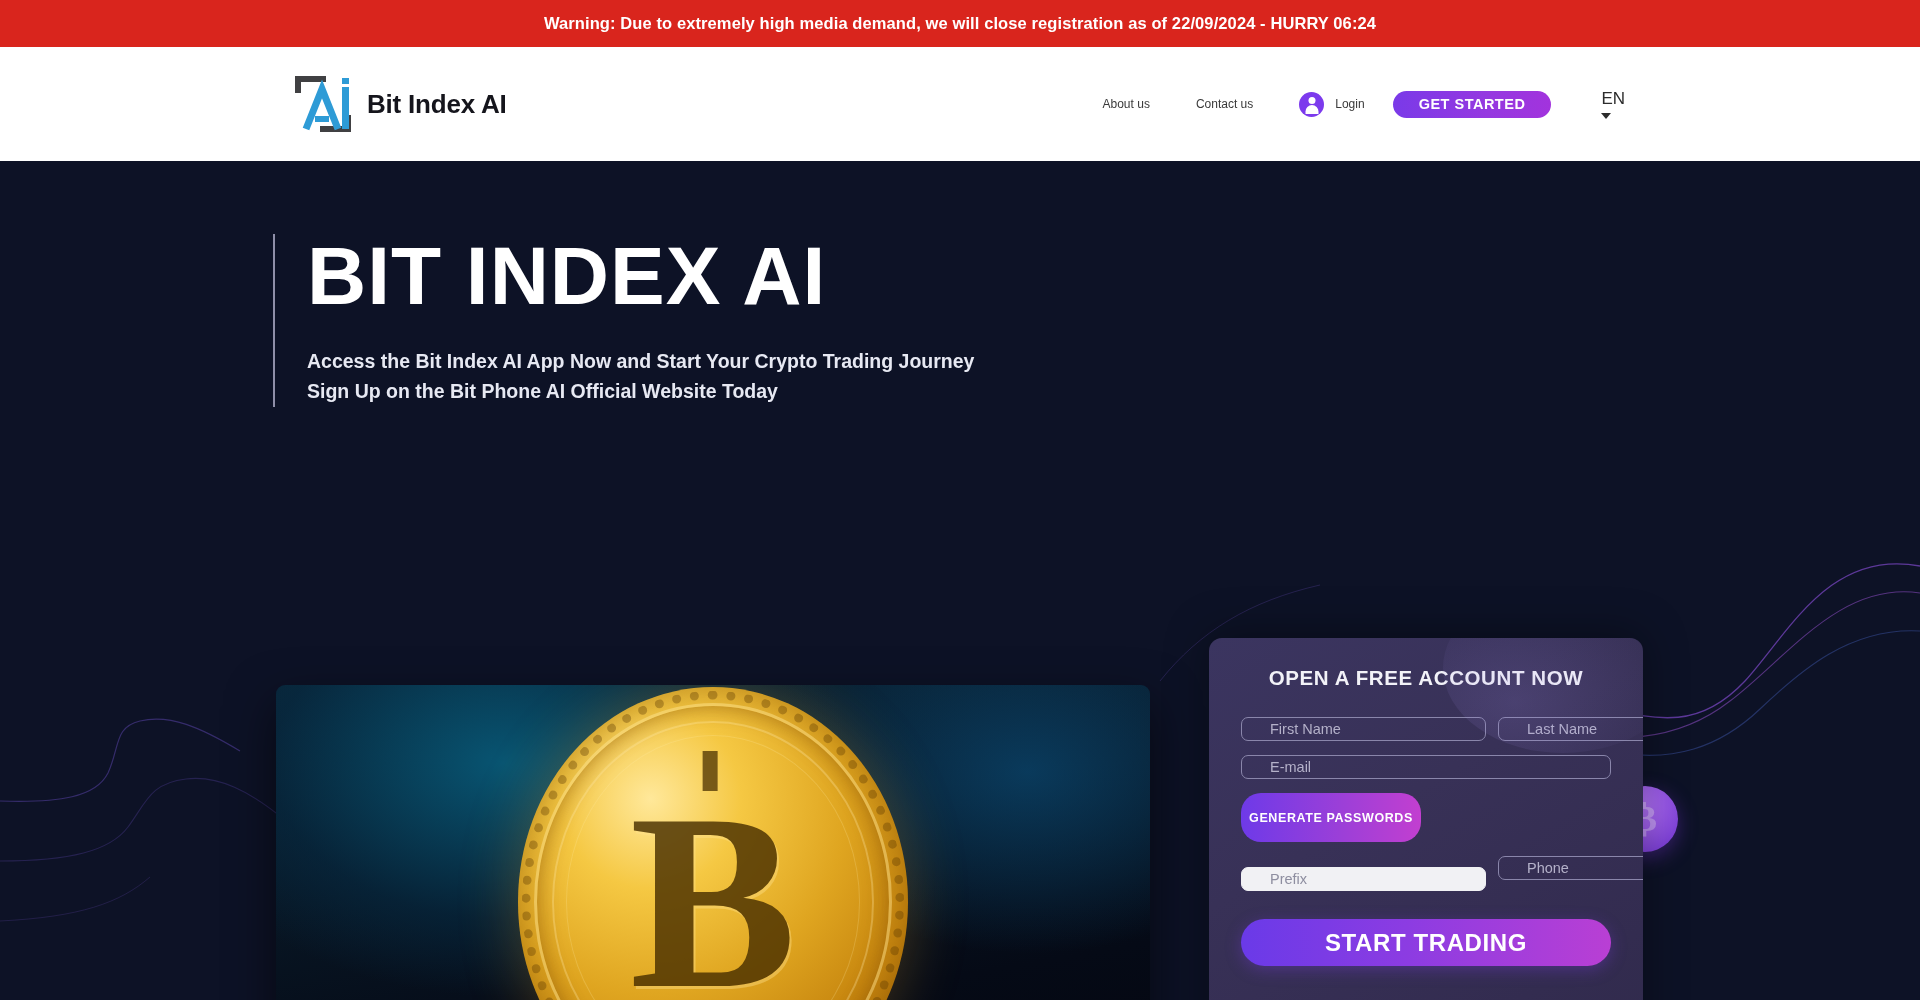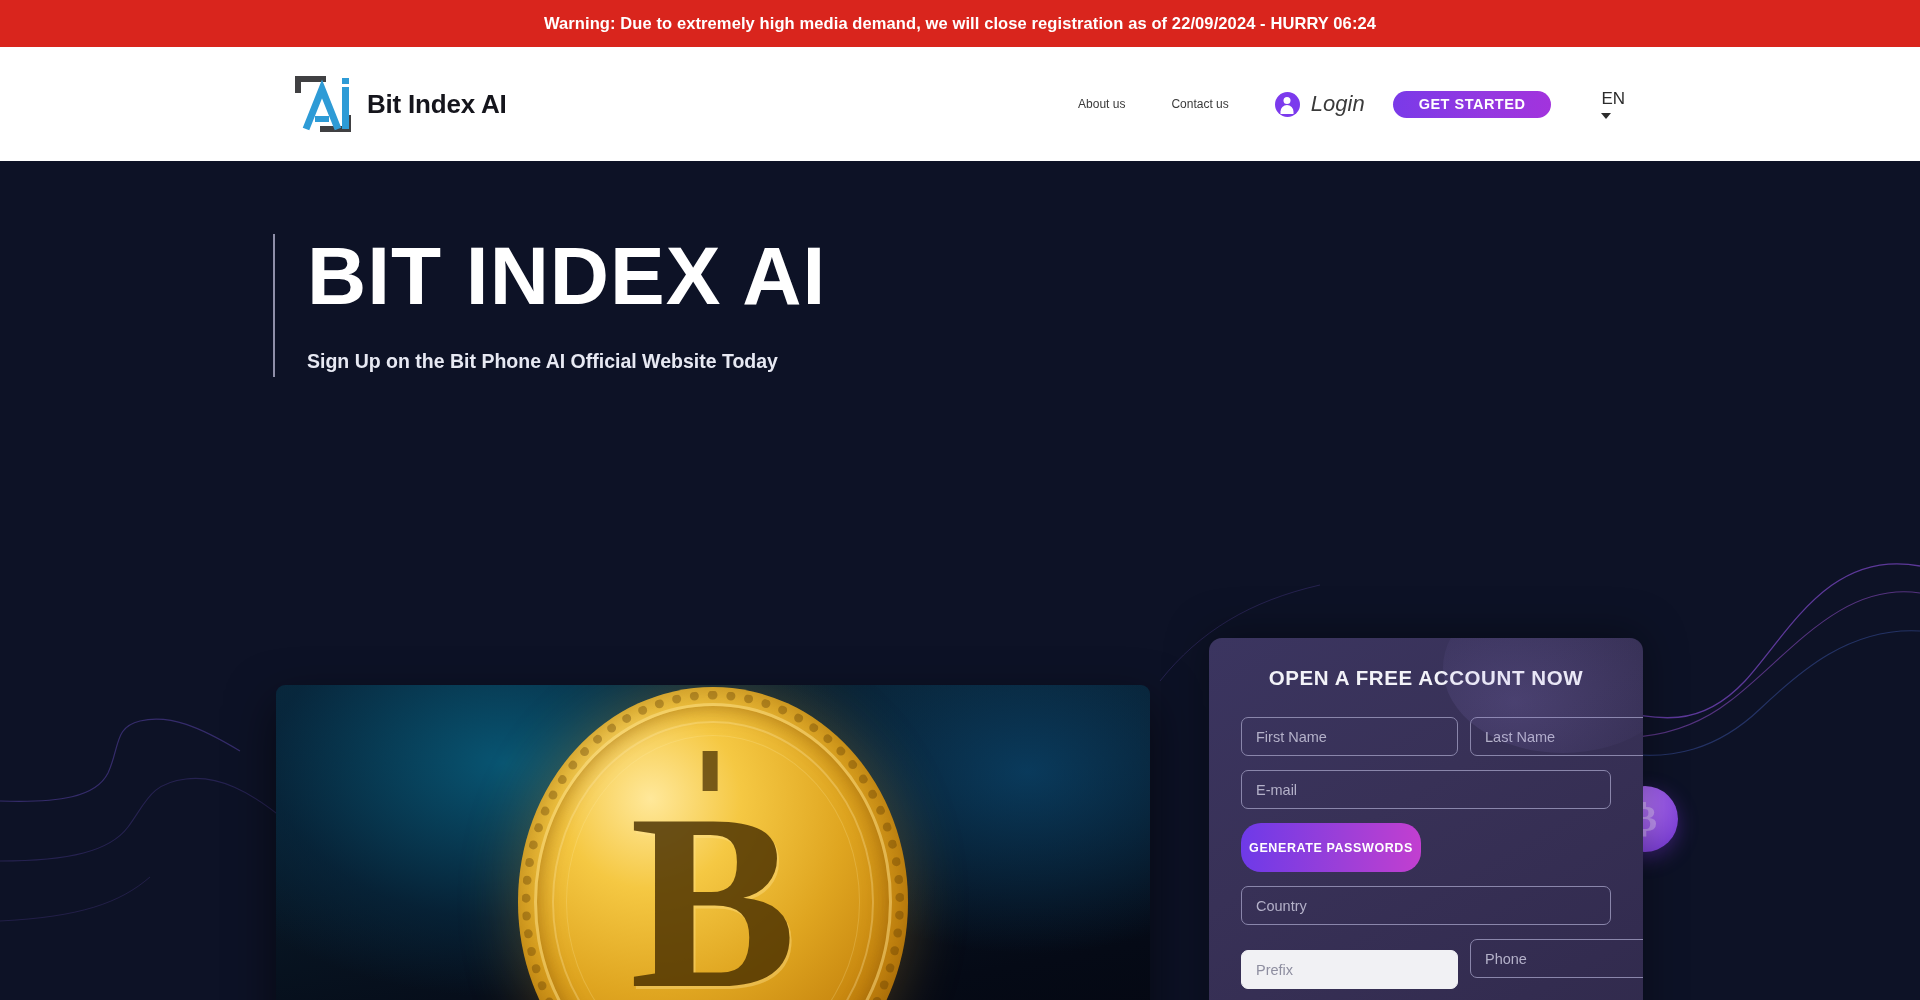--- a/index.html
+++ b/index.html
@@ -45,21 +45,21 @@
   .avatar-ic::before {
     content: ""; position: absolute; left: 50%; top: 5px;
     transform: translateX(-50%);
     width: 7px; height: 7px; border-radius: 50%; background: #fff;
   }
   .avatar-ic::after {
     content: ""; position: absolute; left: 50%; top: 13.5px;
     transform: translateX(-50%);
     width: 13px; height: 9px; border-radius: 7px 7px 0 0; background: #fff;
   }
-  .login-text { color: #3a3a3a; font-size: 22px; font-style: italic; }
+  .login-text { color: #3a3a3a; font-size: 12px; }
   .cta-btn {
     background: linear-gradient(90deg, #7a3ae8 0%, #9538e0 60%, #a233dd 100%);
     color: #fff; border: none; border-radius: 24px;
     padding: 0 26px; height: 27px;
     font-size: 14.5px; font-weight: bold; letter-spacing: .5px;
     cursor: pointer; white-space: nowrap;
   }
   .lang {
     margin-left: 50px; color: #2c2c2c; font-size: 17px;
     display: flex; gap: 4px; cursor: pointer; flex-direction: column;
@@ -142,26 +142,26 @@
     background: radial-gradient(ellipse at 30% 70%, rgba(160,140,230,.17), rgba(160,140,230,0) 65%);
     pointer-events: none;
   }
   .signup-title {
     text-align: center; color: #f2f2f8;
     font-size: 20.5px; font-weight: bold; letter-spacing: .6px;
     margin-bottom: 27px;
   }
   .row { display: flex; gap: 12px; margin-bottom: 14px; }
   .fld {
-    flex: 1; height: 39px;
+    flex: 1; height: 24px;
     background: transparent;
     border: 1px solid #8a86ab;
     border-radius: 7px;
     color: #e4e2f0; font-size: 14.5px;
-    padding: 0 14px;
+    padding: 0 28px;
     font-family: "Liberation Sans", sans-serif;
     outline: none;
   }
   .fld::placeholder { color: #b4b1c9; }
   .fld.filled { background: #f1f1f4; border-color: #f1f1f4; }
   .fld.filled::placeholder { color: #8e8ea0; }
   .fld.prefix { flex: 0 0 120px; margin-top: 11px; }
   .btn-gen {
     flex: 0 0 180px; height: 49px; border: none; border-radius: 20px;
     background: linear-gradient(90deg, #6e3ae8 0%, #9b3fd8 55%, #c23fd0 100%);
@@ -254,20 +254,21 @@
       <path d="M0 640 C60 642 96 636 108 612 C120 586 114 566 140 560 C170 553 200 566 240 590" fill="none" stroke="#4b3a90" stroke-width="1.2" opacity=".65"></path>
       <path d="M0 700 C70 700 110 690 128 666 C146 642 150 622 186 618 C218 614 250 630 286 660" fill="none" stroke="#3b2f72" stroke-width="1.1" opacity=".55"></path>
       <path d="M0 760 C80 756 120 742 150 716" fill="none" stroke="#3b2f72" stroke-width="1" opacity=".45"></path>
       <path d="M1160 520 C1200 470 1250 440 1320 424" fill="none" stroke="#4a3a8c" stroke-width="1" opacity=".4"></path>
     </svg>
 
     <div class="hero-inner">
       <div class="title-block">
         <div class="hero-title">BIT INDEX AI</div>
         <div class="hero-sub">
+          <span>Access the Bit Index AI App Now and Start Your Crypto Trading Journey</span>
           <span>Sign Up on the Bit Phone AI Official Website Today</span>
         </div>
       </div>
     </div>
 
     <div class="coin-card">
       <div class="coin">
         <div class="coin-ring-text"></div>
         <div class="coin-rim"></div>
         <div class="coin-rim2"></div>
@@ -290,23 +291,20 @@
       </div>
 
       <div class="row">
         <input class="fld" type="email" placeholder="E-mail" style="">
       </div>
 
       <div class="row">
         <button class="btn-gen">GENERATE PASSWORDS</button>
       </div>
 
-      <div class="row">
-        <input class="fld" type="text" placeholder="Country" style="">
-      </div>
 
       <div class="row">
         <input class="fld prefix filled" type="text" placeholder="Prefix" style="">
         <input class="fld" type="tel" placeholder="Phone" style="">
       </div>
 
       <button class="btn-start">START TRADING</button>
 
       
     </div>

